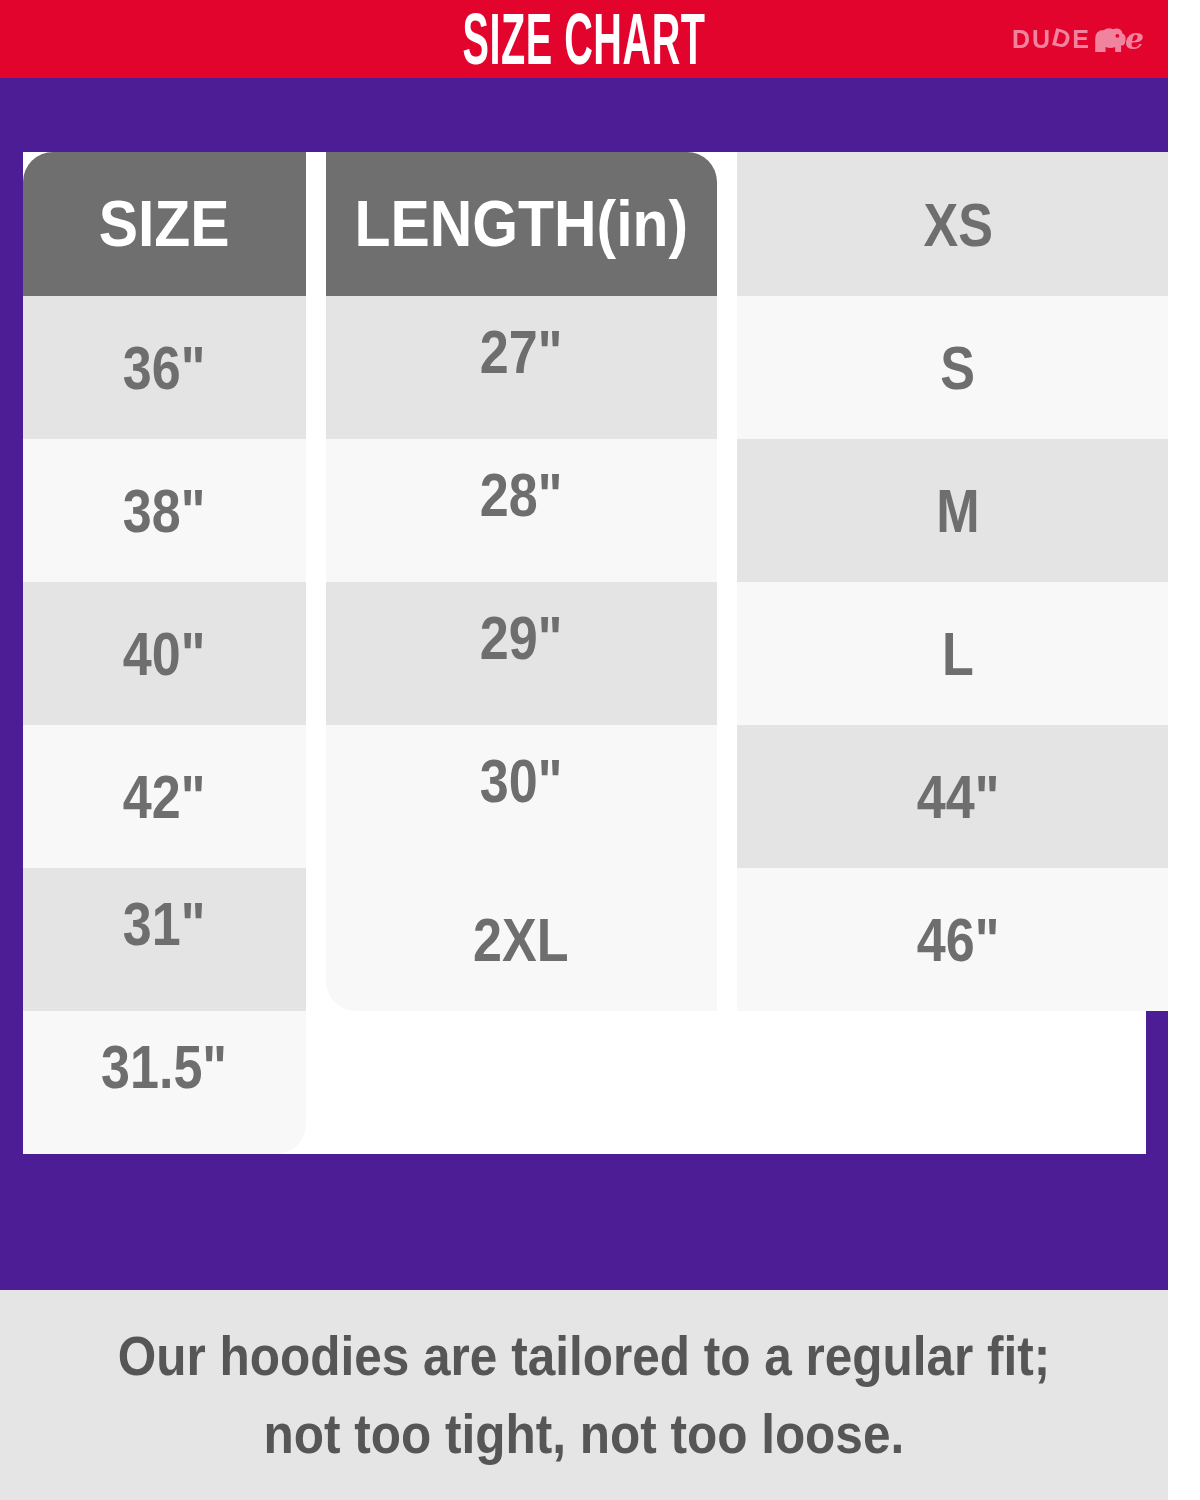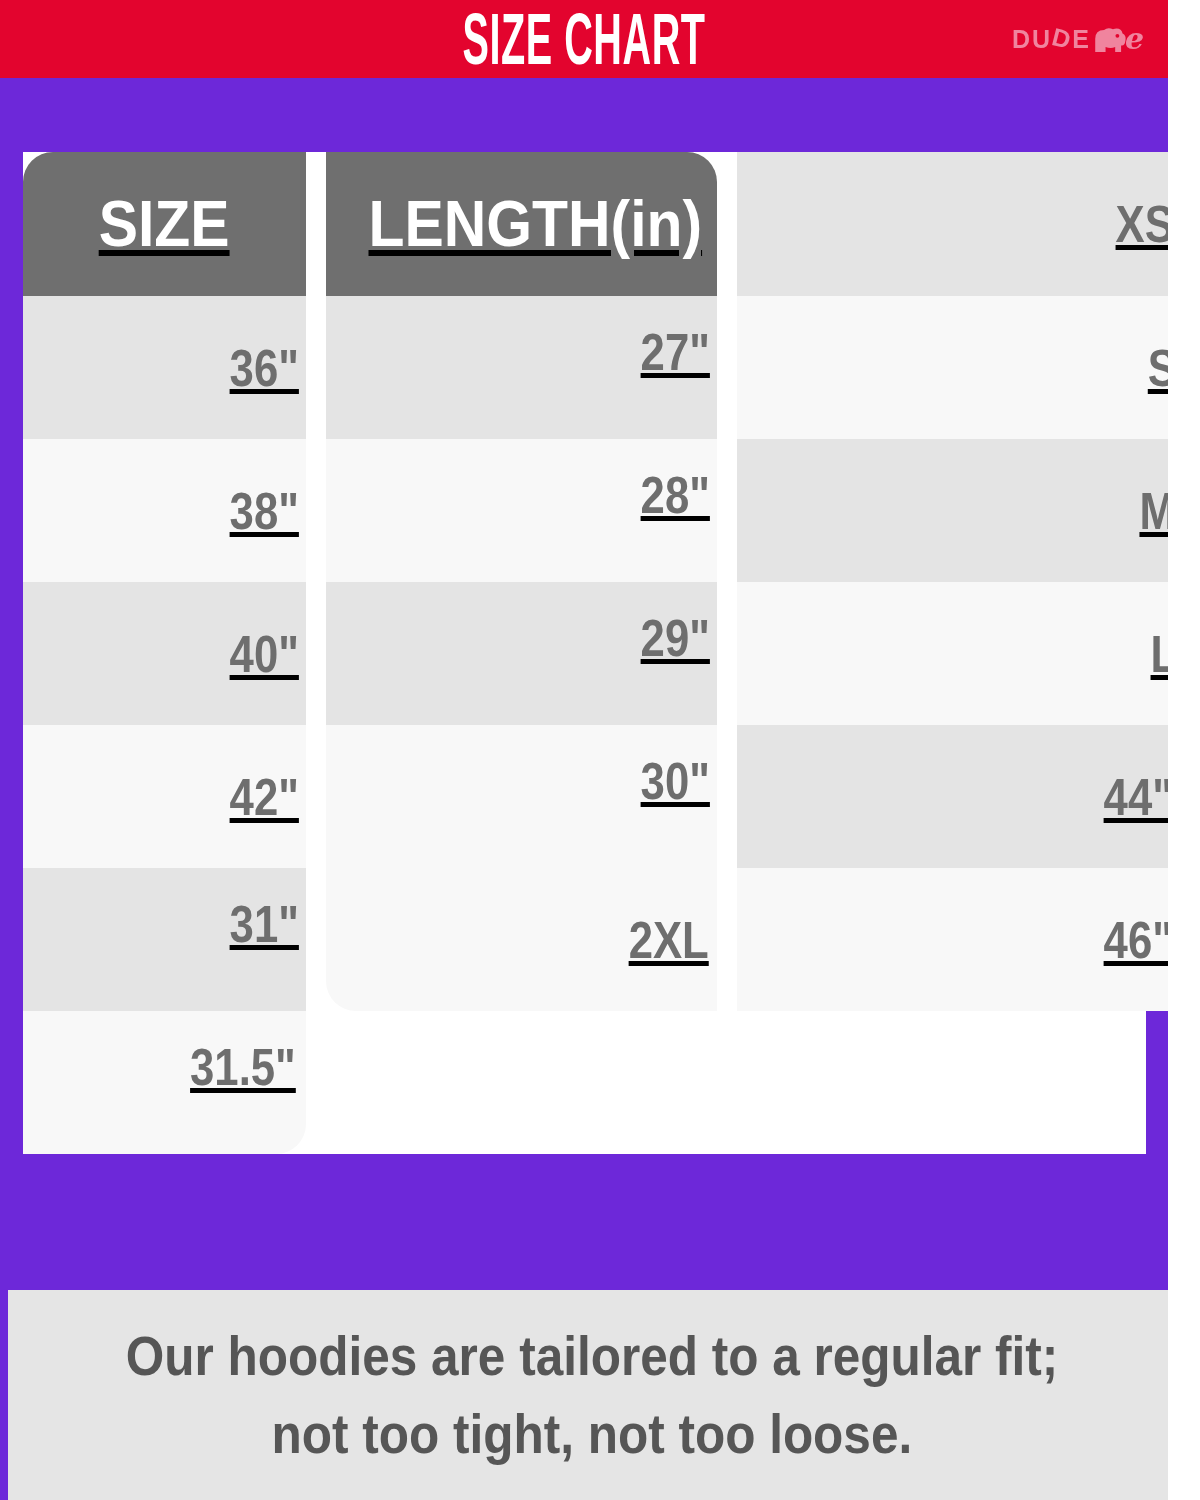--- a/index.html
+++ b/index.html
@@ -1,24 +1,23 @@
 <!DOCTYPE html>
 <html><head>
 <meta charset="utf-8">
 <style>
   * { box-sizing: border-box; }
   html, body { margin: 0; padding: 0; }
   .page {
     position: relative;
     width: 1168px;
     height: 1500px;
-    background: #6d28d9;
+    background: #4c1d95;
     overflow: hidden;
     font-family: "Liberation Sans", sans-serif;
-    text-decoration: underline;
   }
 
   
   .topbar {
     position: relative;
     width: 100%;
     height: 78px;
     background: #E3042E;
   }
   .title-wrap { width: 100%; text-align: center; }
@@ -76,40 +75,39 @@
     overflow: hidden;
   }
   .hcell {
     background: #6F6F6F;
     color: #ffffff;
     font-size: 64px;
     font-weight: 700;
   }
   .dcell {
     color: #6E6E6E;
-    font-size: 52px;
-    font-weight: 700;
-    justify-content: flex-end;
+    font-size: 62px;
+    font-weight: 700;
   }
   .odd  { background: #E4E4E4; }
   .even { background: #F8F8F8; }
   .c-tl { border-radius: 30px 0 0 0; }
-  .c-tr { border-radius: 0 30px 0 0; justify-content: flex-end; }
+  .c-tr { border-radius: 0 30px 0 0; }
   .c-bl { border-radius: 0 0 0 30px; }
   .c-br { border-radius: 0 0 30px 0; }
 
   .cond-head { display: inline-block; white-space: nowrap; transform: scaleX(0.92); }
   .cond-cell { display: inline-block; white-space: nowrap; transform: scaleX(0.84); }
   .cond-cell.raise { transform: scaleX(0.84) translateY(-16px); }
   .unit { font-size: 0.6em; }
 
   
   .footnote {
     position: absolute;
-    left: 8px;
+    left: 0;
     top: 1290px;
     width: 100%;
     height: 210px;
     background: #E5E5E5;
     display: flex;
     flex-direction: column;
     align-items: center;
     justify-content: center;
     color: #565656;
   }

